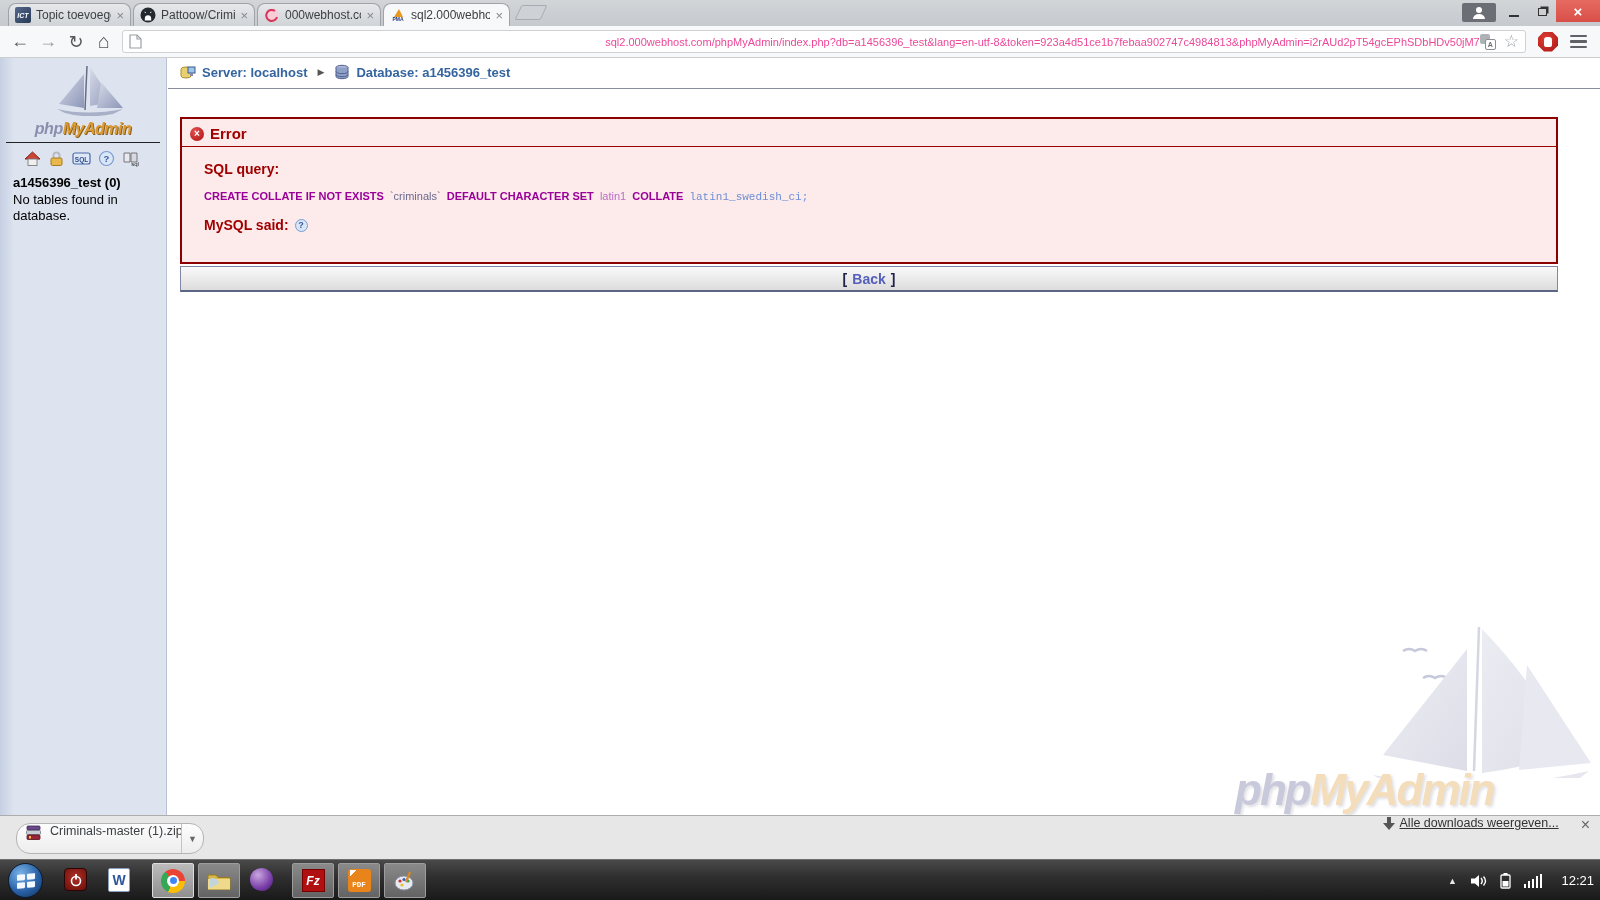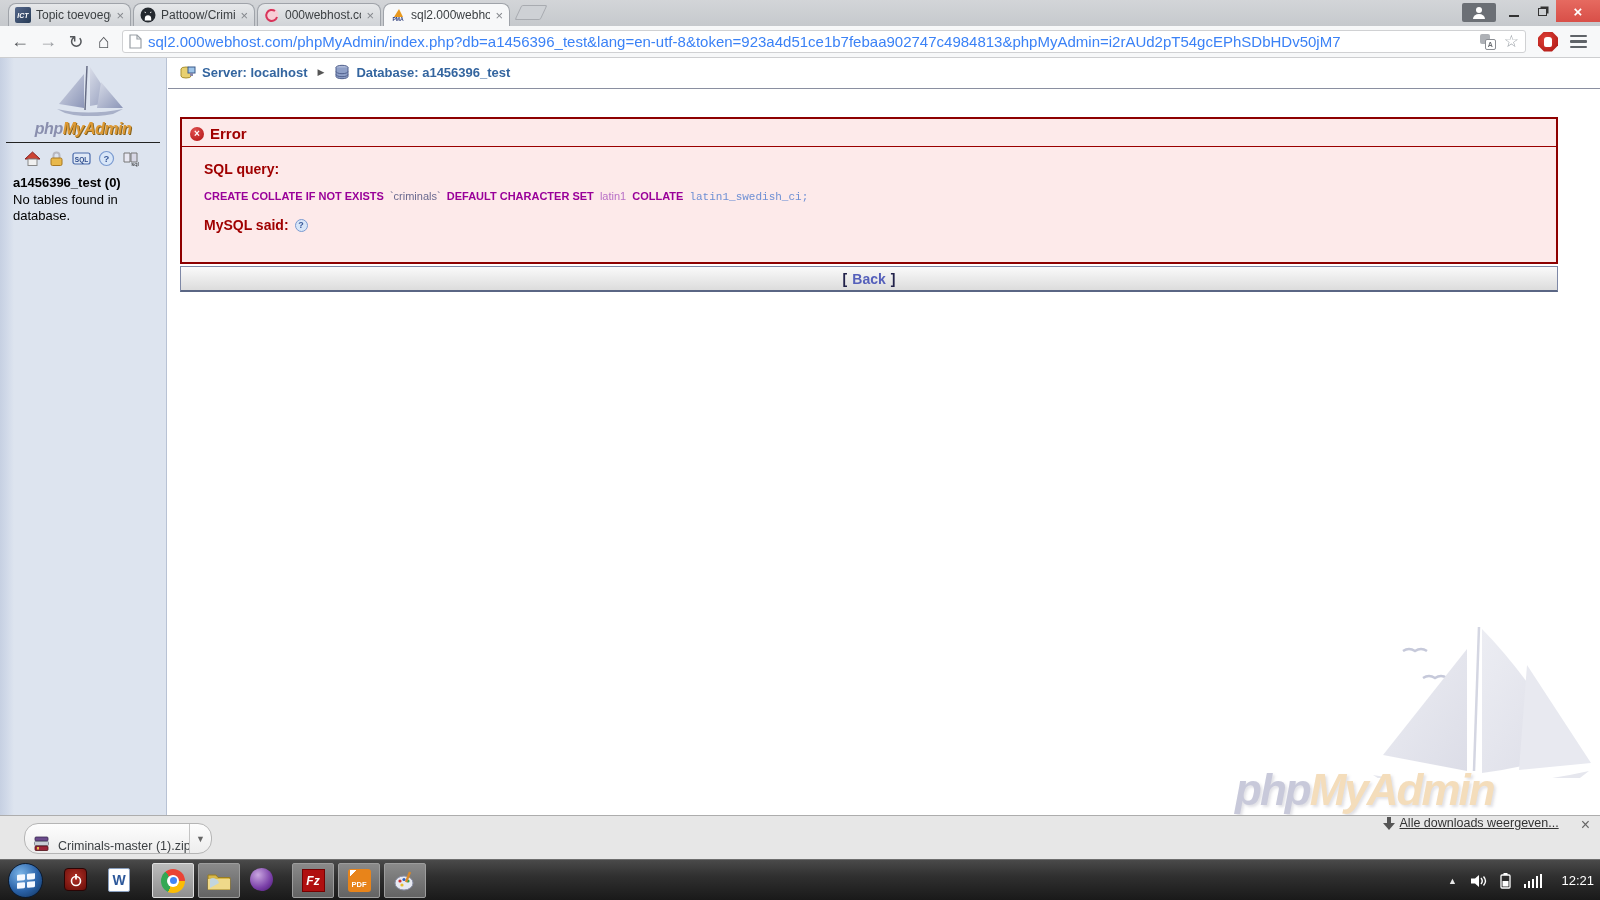--- a/index.html
+++ b/index.html
@@ -33,22 +33,22 @@
   #restore-btn .sq { width:9px; height:8px; border:1.5px solid #333; box-shadow:2px -2px 0 -0.5px #333; }
   #close-btn { position:absolute; right:0; top:0; width:44px; height:22px; background:linear-gradient(#e66a60,#d84f48);
     color:#fff; font-weight:bold; font-size:15px; display:flex; align-items:center; justify-content:center; }
 
   #toolbar { position:absolute; left:0; top:26px; width:1600px; height:32px; background:#f7f8f9;
     border-bottom:1px solid #cdced0; display:flex; align-items:center; }
   .navbtn { font-size:18px; color:#55585c; width:28px; text-align:center; }
   .navbtn.fwd { color:#9a9da1; }
   #omnibox { position:relative; margin-left:4px; width:1404px; height:23px; background:#fff;
     border:1px solid #d0d1d3; border-radius:3px; display:flex; align-items:center; padding:0 6px; }
-  #omnibox input { border:none; outline:none; flex:1; font-size:15px; color:#3b82f6;
-    font-family:"Liberation Sans",sans-serif; background:transparent; }
+  #omnibox input { border:none; outline:none; flex:1; font-size:11px; color:#ec4899;
+    font-family:"Liberation Sans",sans-serif; background:transparent;text-align:right; }
   #translate-icon { position:relative; width:16px; height:16px; }
   #translate-icon .b1 { position:absolute; left:0; top:0; width:10px; height:10px; background:#aeb1b6; border-radius:2px; }
   #translate-icon .b2 { position:absolute; right:0; bottom:0; width:11px; height:11px; background:#fff; border:1px solid #8a8d92;
     border-radius:2px; font-size:7px; color:#6a6d72; text-align:center; line-height:9px; font-weight:bold; }
   #star-icon { font-size:17px; color:#9aa0a6; margin-left:8px; line-height:1; }
   #adblock-icon { width:20px; height:20px; margin-left:12px; background:radial-gradient(circle at 40% 35%,#e04038,#a81410);
     clip-path:polygon(30% 0,70% 0,100% 30%,100% 70%,70% 100%,30% 100%,0 70%,0 30%); position:relative; }
   #adblock-icon .palm { position:absolute; left:6px; top:5px; width:8px; height:10px; background:#fff; border-radius:3px 3px 2px 2px; }
   #menu-icon { margin-left:12px; display:flex; flex-direction:column; gap:3px; }
   #menu-icon .bar { width:17px; height:2.5px; background:#5f6368; border-radius:1px; }
@@ -100,23 +100,23 @@
 
   #watermark { position:absolute; left:1055px; top:565px; width:370px; height:192px; }
   #wm-text { position:absolute; left:12px; bottom:0; font-size:44px; font-weight:bold; font-style:italic;
     letter-spacing:-2px; white-space:nowrap; text-shadow:2px 2px 3px rgba(130,130,150,0.25); }
   #wm-text .php { color:#c8c9da; }
   #wm-text .mya { color:#f4ddbb; }
 
   
   #downloadbar { position:absolute; left:0; top:815px; width:1600px; height:44px; background:#e7e7e7;
     border-top:1px solid #adadad; }
-  #dl-item { position:absolute; left:24px; top:7px; width:188px; height:31px;
+  #dl-item { position:absolute; left:16px; top:7px; width:188px; height:31px;
     background:linear-gradient(#fdfdfd,#ededed); border:1px solid #b5b5b5; border-radius:14px;
-    display:flex; align-items:flex-end; }
+    display:flex; align-items:flex-start; }
   #dl-item .name { font-size:12.5px; color:#3c4043; margin-left:7px; flex:1; white-space:nowrap; overflow:hidden; }
   #dl-caret { width:22px; height:100%; border-left:1px solid #c4c4c4; display:flex; align-items:center; justify-content:center;
     color:#666; font-size:9px; }
   #dl-right { position:absolute; right:10px; top:0; height:44px; display:flex; gap:4px; }
   #dl-showall { font-size:12.5px; color:#333; text-decoration:underline; }
   #dl-close { color:#666; font-size:16px; margin-left:18px; }
 
   
   #taskbar { position:absolute; left:0; top:859px; width:1600px; height:41px;
     background:linear-gradient(#4a4a4a,#303030 40%,#191919); border-top:1px solid #6e6e6e; }
@@ -139,21 +139,21 @@
   .chrome-ball .ring { position:absolute; left:6px; top:6px; width:12px; height:12px; background:#fff; border-radius:50%; }
   .chrome-ball .dot { position:absolute; left:8.5px; top:8.5px; width:7px; height:7px; background:#4285f4; border-radius:50%; }
   #folder-btn { left:198px; }
   #sphere-icon { left:250px; width:23px; height:23px; border-radius:50%;
     background:radial-gradient(circle at 35% 30%,#c9a6e0,#7a3fa8 60%,#42156a); }
   #fz-btn { left:292px; }
   .fz-sq { width:23px; height:23px; background:#b01010; border:1px solid #700; color:#fff;
     font-style:italic; font-weight:bold; font-size:12px; display:flex; align-items:center; justify-content:center; }
   #pdf-btn { left:338px; }
   .pdf-sq { width:23px; height:23px; background:#e8841a; border-radius:3px; position:relative; color:#fff;
-    font-weight:bold; font-size:7.5px; display:flex; align-items:flex-end; justify-content:center; padding-bottom:3px; }
+    font-weight:bold; font-size:7.5px; display:flex; align-items:flex-end; justify-content:center; padding-bottom:3px;font-family:Liberation Mono, monospace; }
   .pdf-sq .fold { position:absolute; left:2px; top:1px; width:7px; height:7px;
     background:linear-gradient(135deg,#fff 50%,transparent 50%); }
   #palette-btn { left:384px; }
   #tray { position:absolute; right:6px; top:0; height:41px; display:flex; align-items:center; gap:13px; }
   #tray-arrow { color:#e8e8e8; font-size:9px; }
   #clock { color:#fff; font-size:13px; margin-left:6px; }
   .sig { display:flex; align-items:flex-end; gap:1.5px; height:14px; }
   .sig span { width:2.5px; background:#fff; }
 </style>
 </head>

